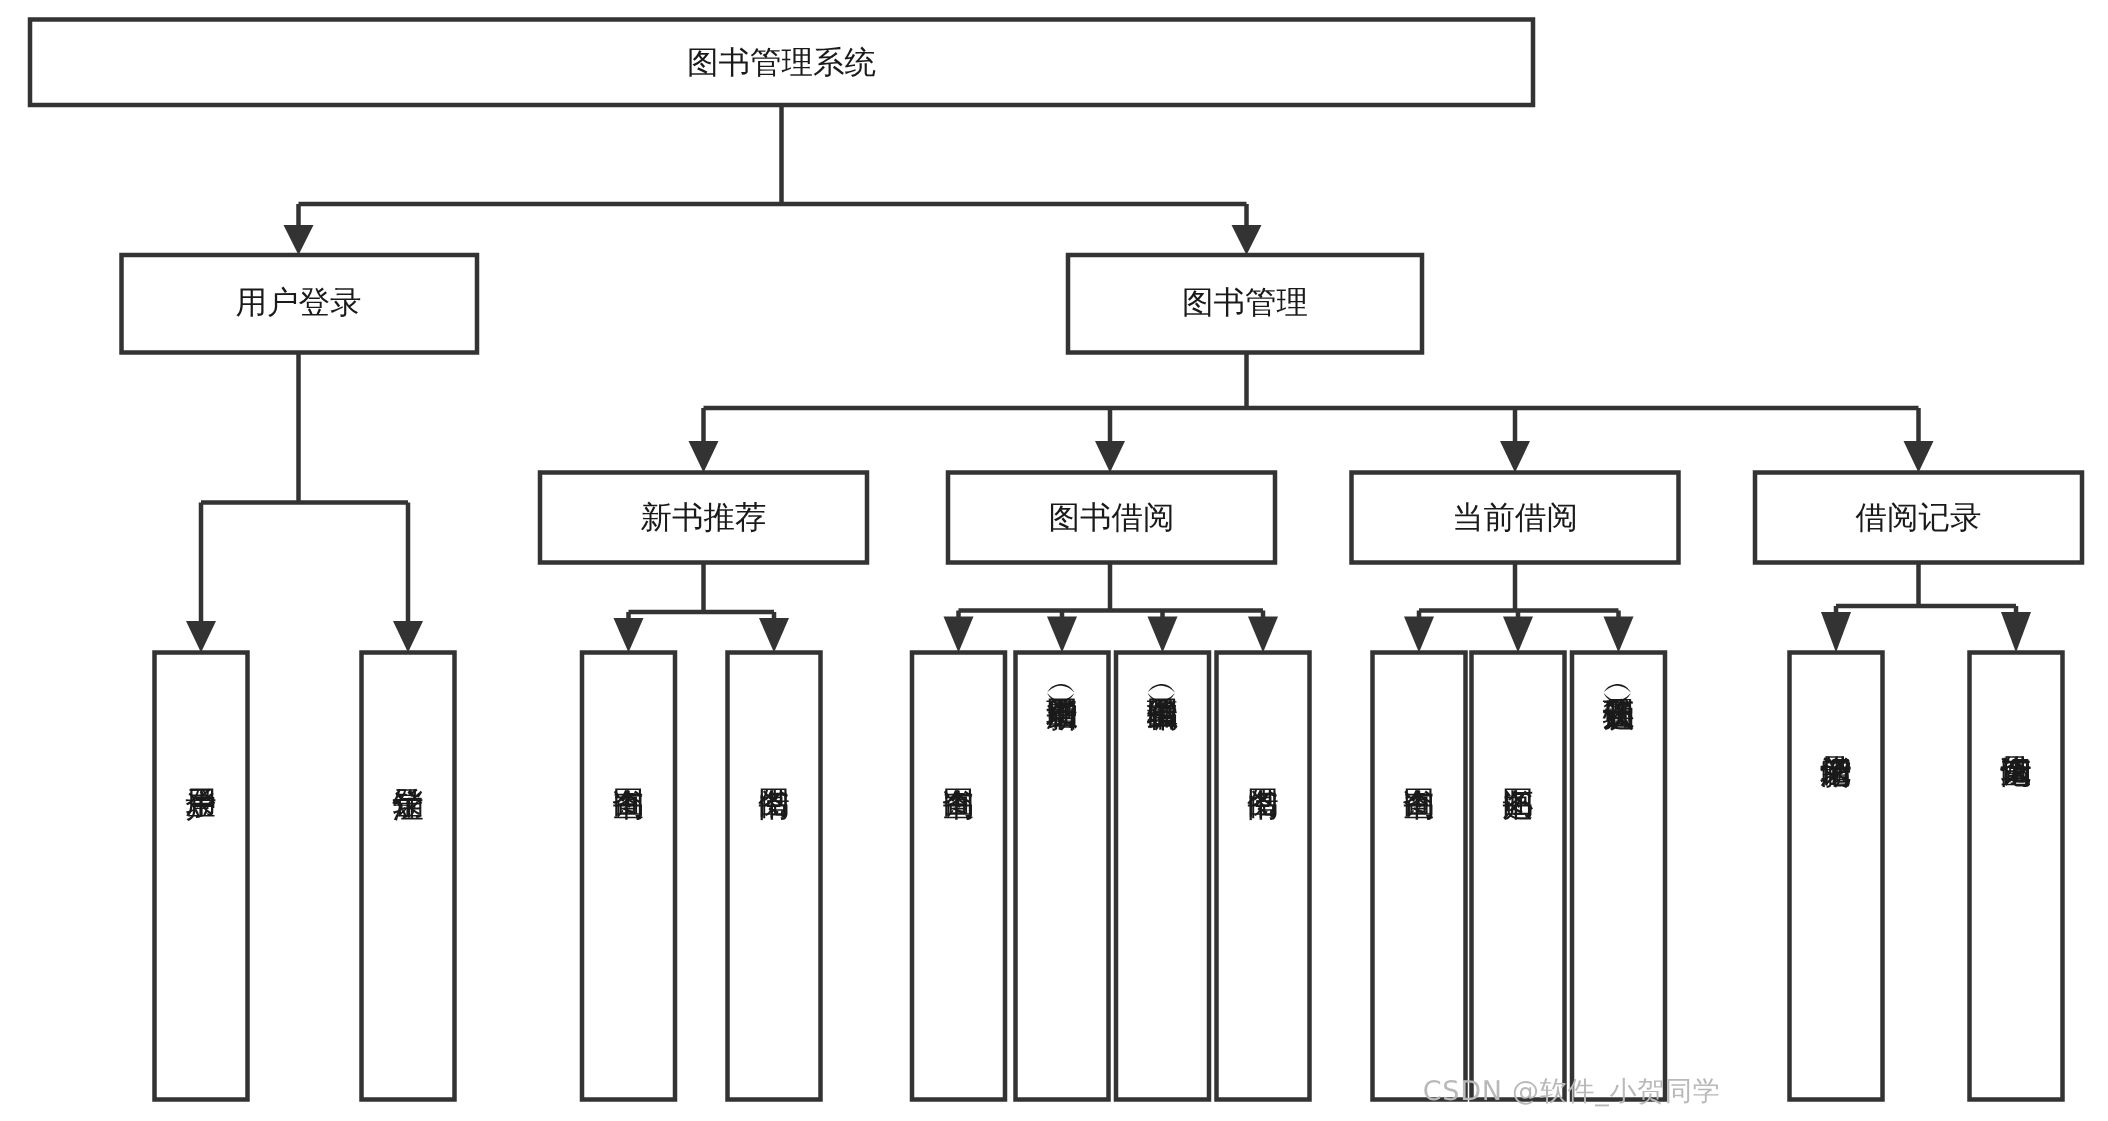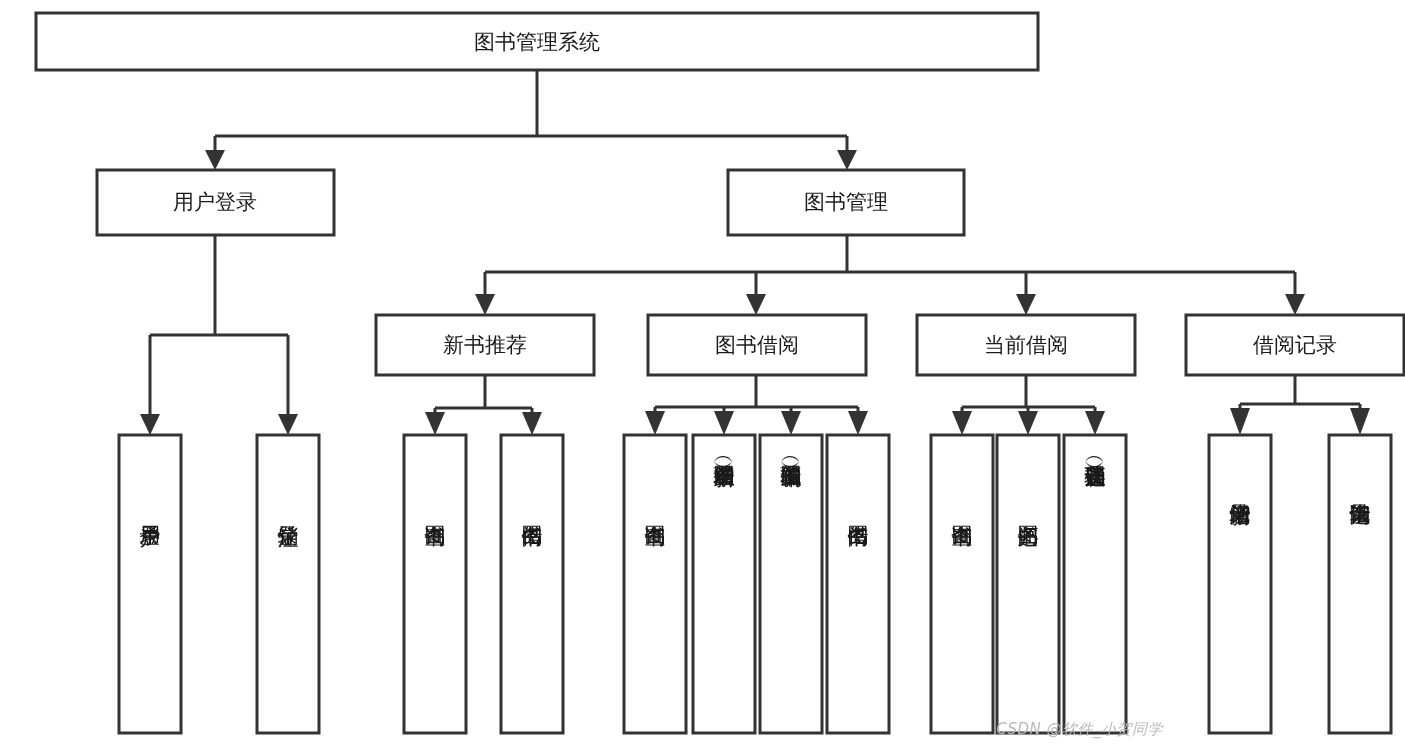--- a/index.html
+++ b/index.html
@@ -11,21 +11,20 @@
     width: 1405px;
     height: 747px;
     font-family: "DejaVu Sans", "Liberation Sans", sans-serif;
     overflow: hidden;
   }
   #diagram-root {
     position: relative;
     width: 1155px;
     height: 747px;
     background: #ffffff;
-    margin-left: 16px;
   }
   svg#flowchart {
     position: absolute;
     top: 0;
     left: 0;
     width: 1405px;
     height: 747px;
     display: block;
   }
   .node-box {
@@ -54,26 +53,25 @@
     font-family: "DejaVu Sans", "Liberation Sans", sans-serif;
     font-size: 21px;
     fill: #1a1a1a;
     text-anchor: middle;
   }
   .watermark {
     position: absolute;
     right: 8px;
     bottom: 8px;
     font-family: "DejaVu Sans", "Liberation Sans", sans-serif;
-    font-size: 15px;
+    font-size: 18px;
     color: #b9b9b9;
     letter-spacing: 0.5px;
     white-space: nowrap;
     user-select: none;
-    font-style: italic;
   }
 </style>
 </head>
 <body>
 
 <div id="diagram-root">
 
   <svg id="flowchart" viewBox="0 0 1405 747">
 
     <g>

